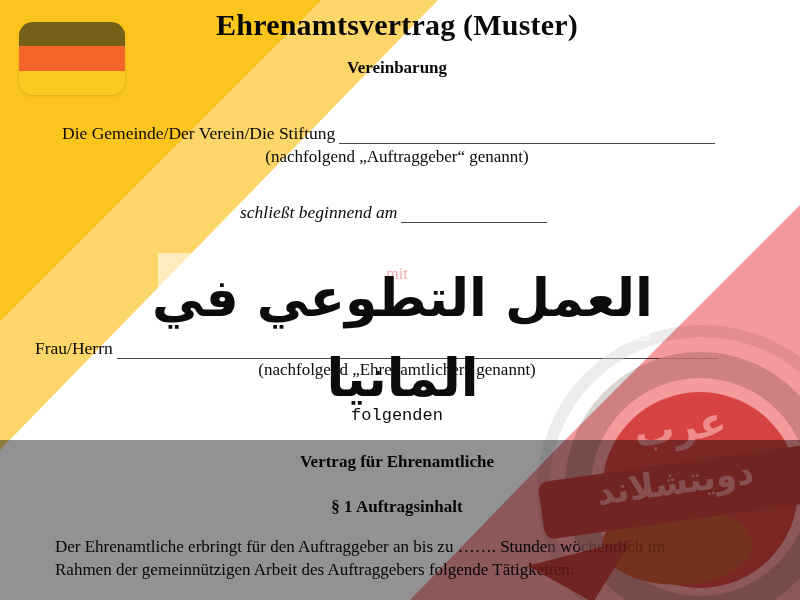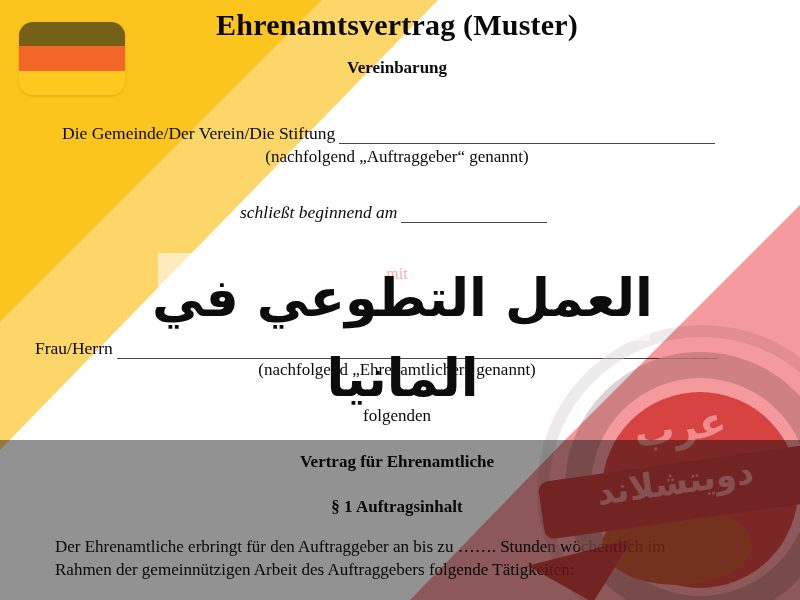--- a/index.html
+++ b/index.html
@@ -15,21 +15,21 @@
   .doc-sub{top:58px;left:0;width:794px;text-align:center;font-size:17px;font-weight:bold;}
   .row{display:flex;align-items:flex-end;font-size:17.5px;}
   .row .blank{flex:1;height:15px;border-bottom:1.6px solid #474747;margin-left:4px;}
   .row1{top:123px;left:62px;width:653px;}
   .row2{top:202px;left:240px;width:307px;font-style:italic;}
   .row3{top:338px;left:35px;width:683px;}
   .note{left:0;width:794px;text-align:center;font-size:17px;}
   .note1{top:147px;}
   .note2{top:360px;}
   .mit{top:265px;left:0;width:794px;text-align:center;font-size:16px;color:#ef4444;}
-  .folgenden{top:406px;left:0;width:794px;text-align:center;font-size:17px;}
+  .folgenden{top:406px;left:0;width:794px;text-align:center;font-size:17px;font-family:Liberation Mono, monospace;}
   .h-bold{left:0;width:794px;text-align:center;font-size:17px;font-weight:bold;}
   .h1pos{top:452px;}
   .h2pos{top:497px;}
   .body-line{left:55px;width:700px;font-size:17px;line-height:23px;}
   .b1{top:535px;}
   .b2{top:558px;}
   
   #badge{position:absolute;inset:0;z-index:2;opacity:.8;}
   .ring-outer{left:537px;top:325px;width:330px;height:330px;border-radius:50%;
     border:12px solid rgba(215,210,209,.55);box-sizing:border-box;}

